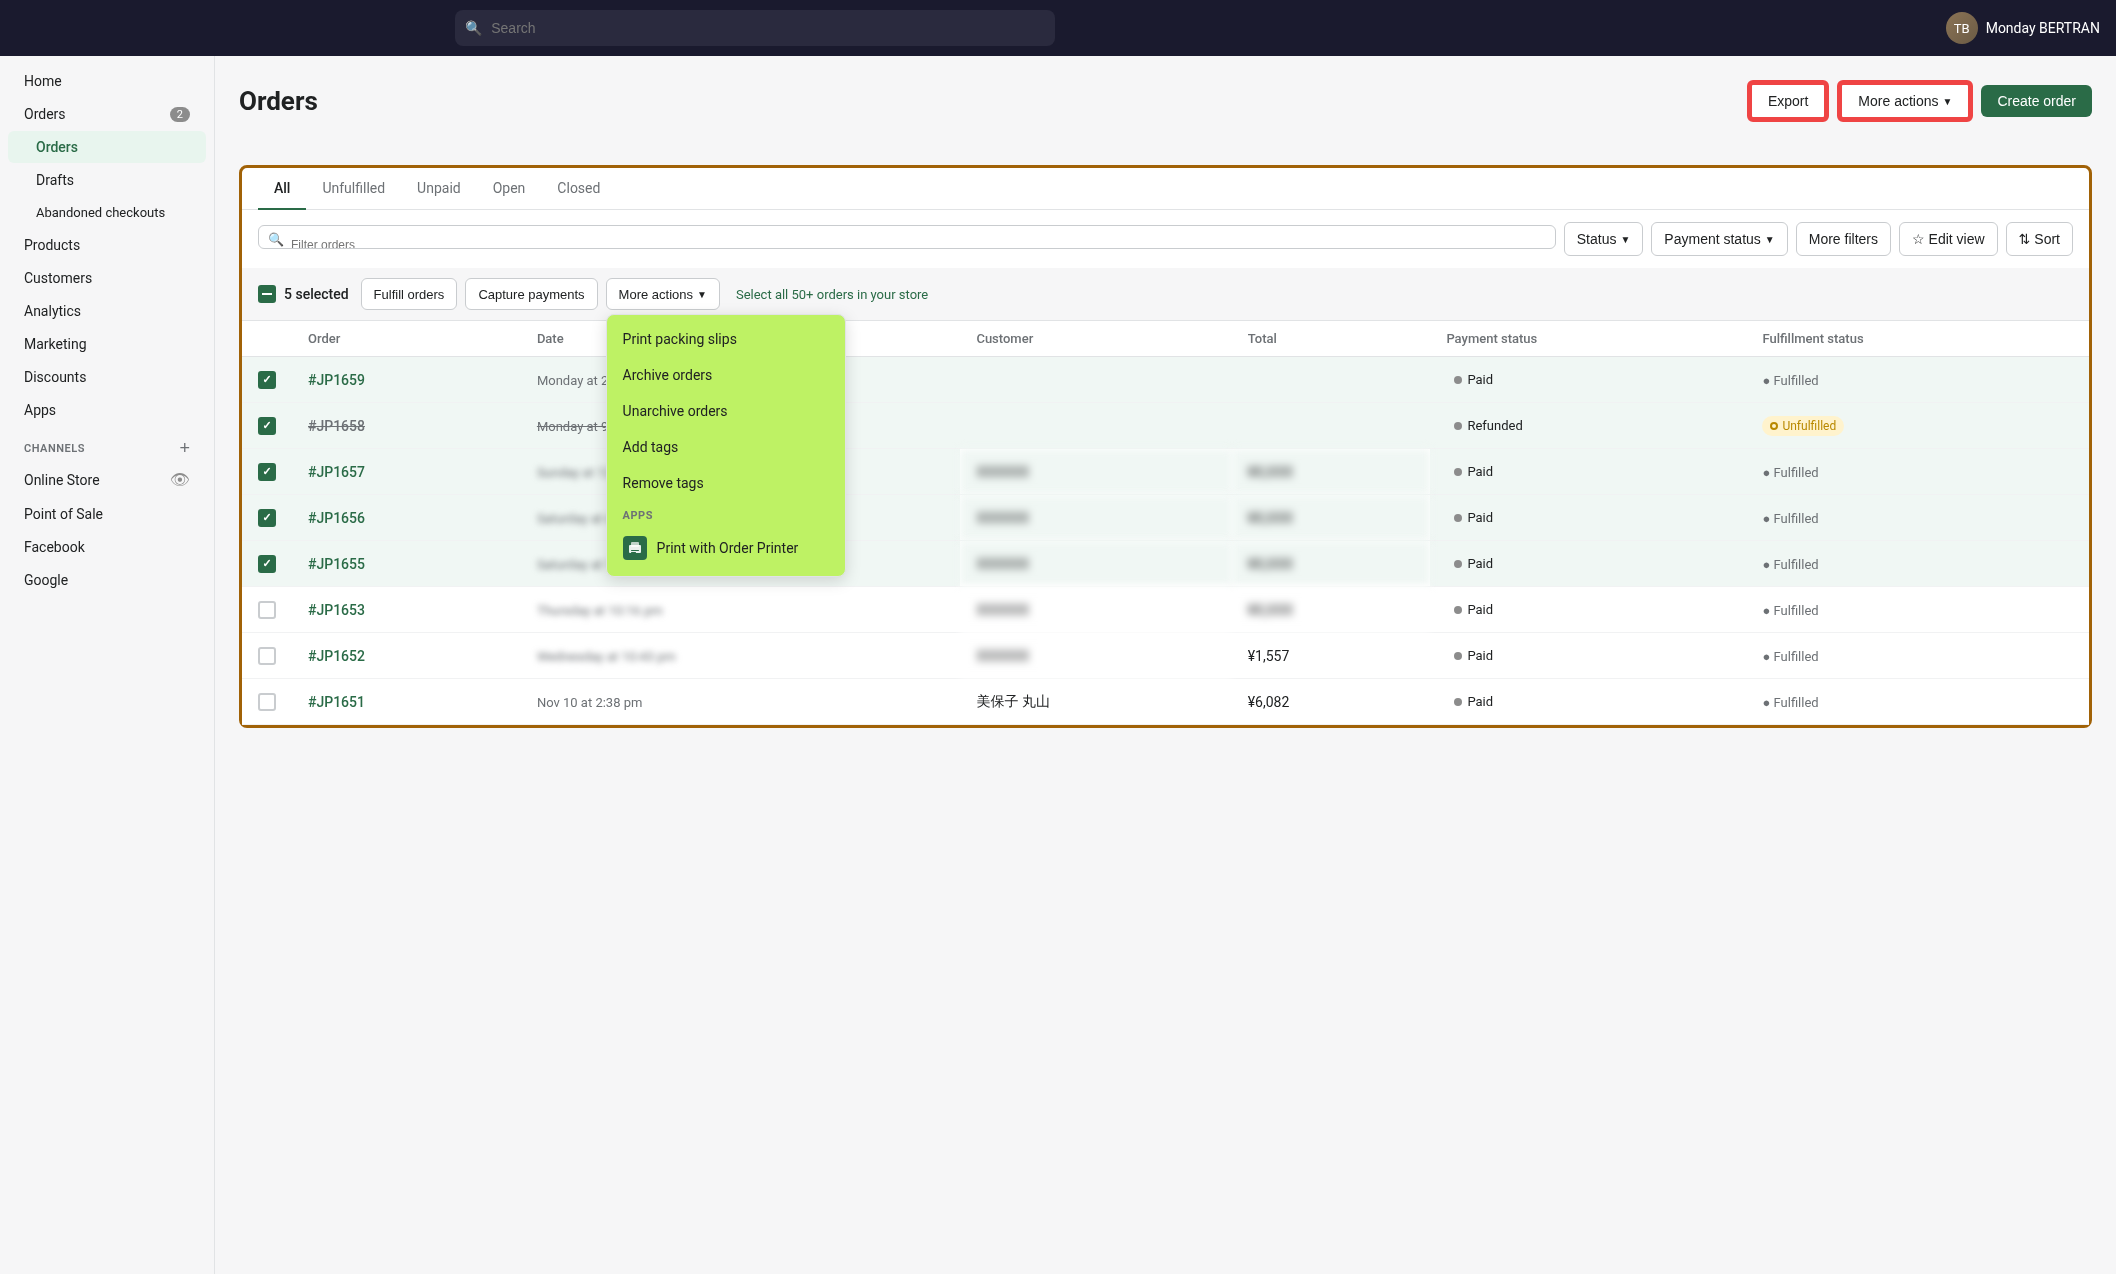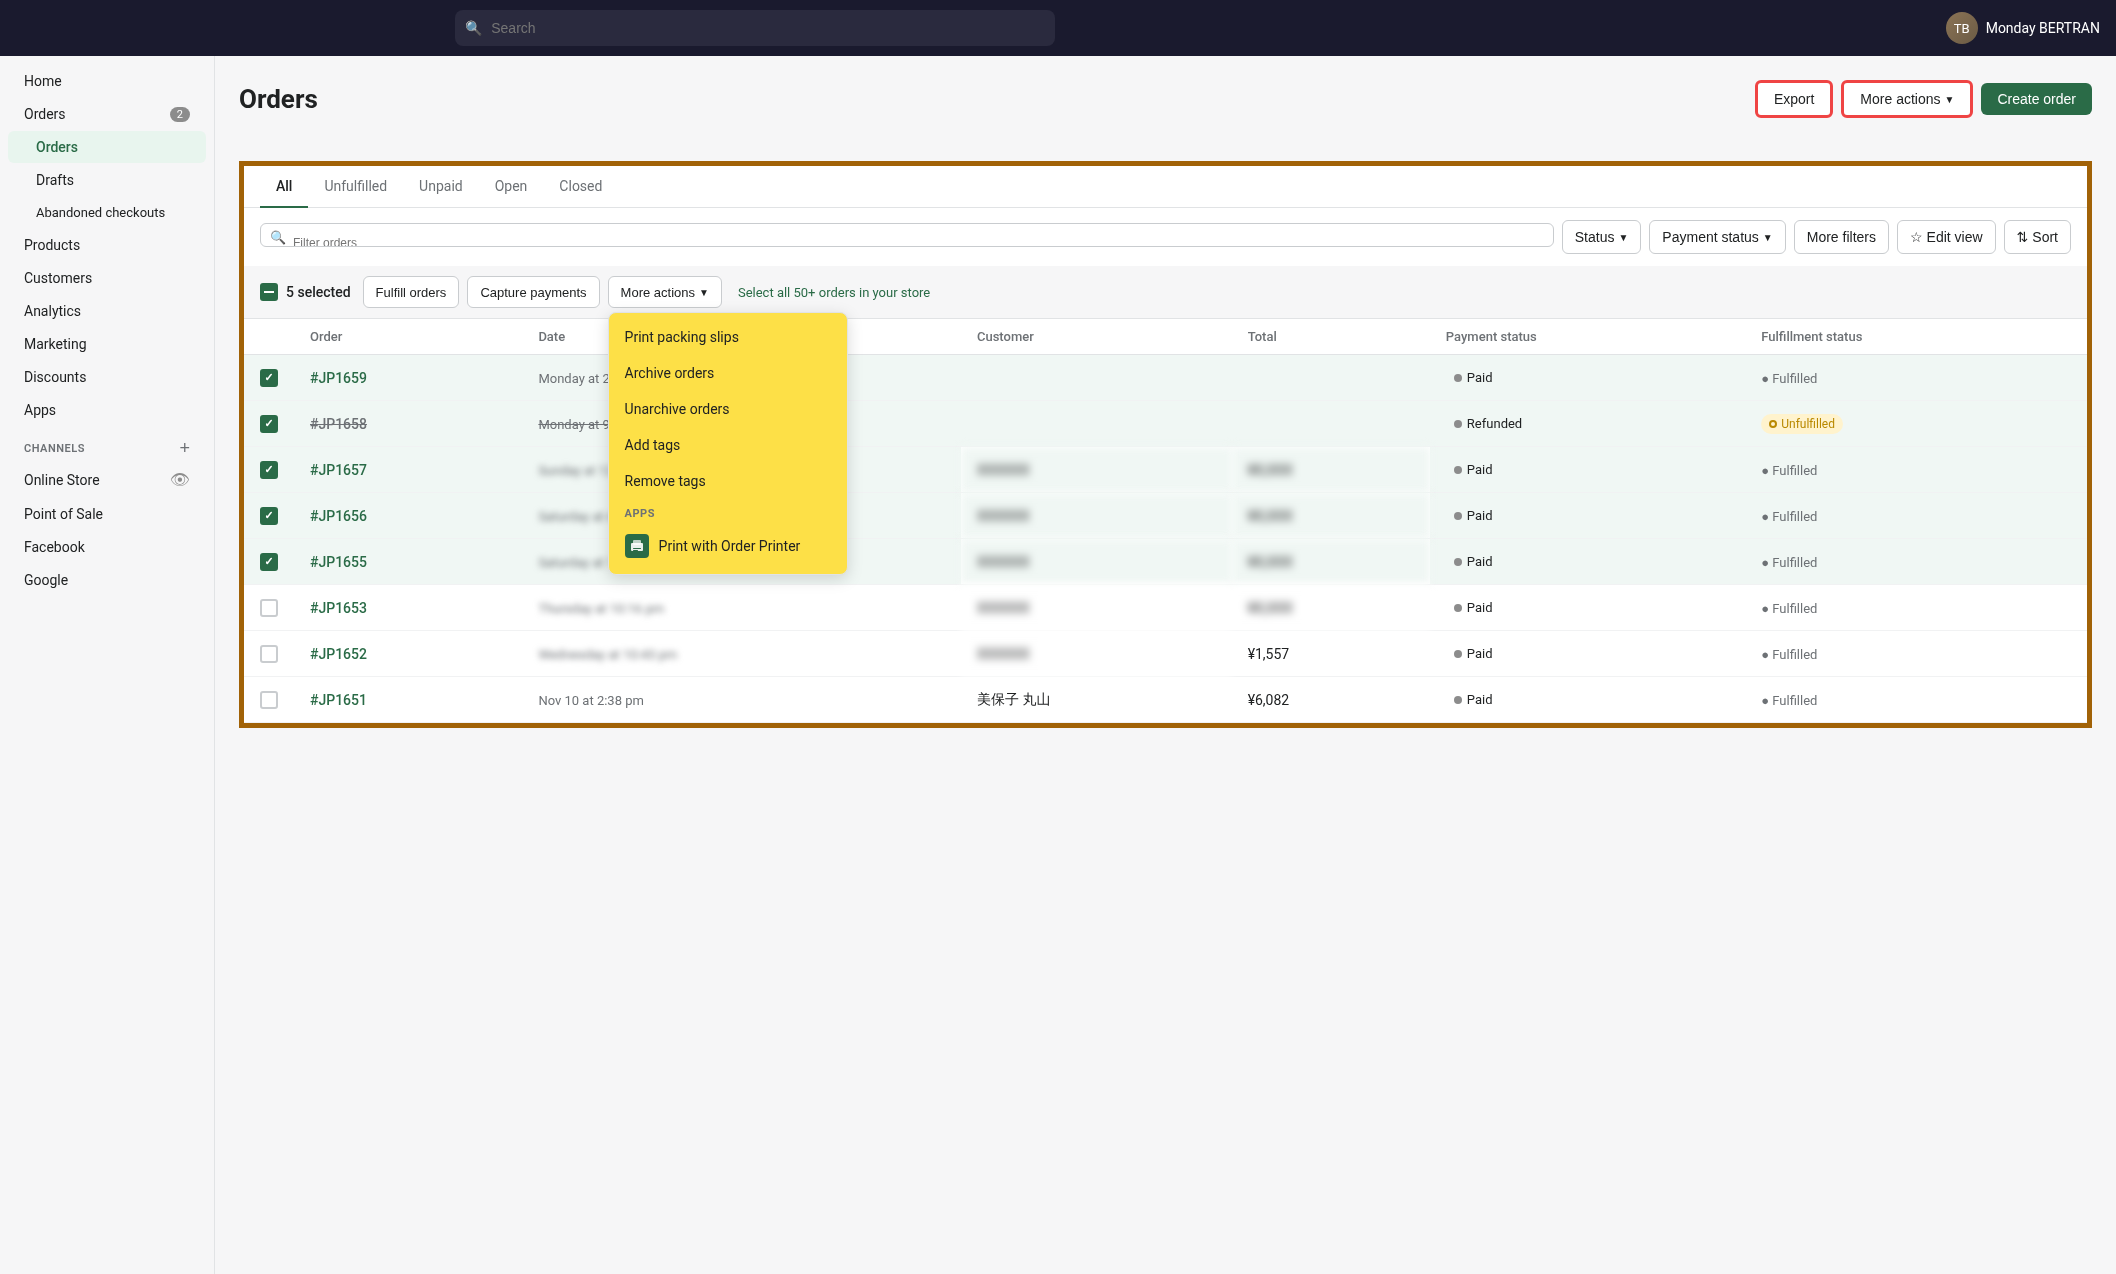--- a/index.html
+++ b/index.html
@@ -136,21 +136,21 @@
       font-weight: 700;
       color: #202223;
     }
     .header-actions {
       display: flex;
       gap: 8px;
       align-items: center;
     }
     .btn-secondary {
       background: white;
-      border: 3px solid #ef4444;
+      border: 5px solid #ef4444;
       border-radius: 6px;
       padding: 8px 16px;
       font-size: 14px;
       cursor: pointer;
       color: #202223;
       display: flex;
       align-items: center;
       gap: 4px;
     }
     .btn-primary {
@@ -160,22 +160,22 @@
       padding: 8px 16px;
       font-size: 14px;
       cursor: pointer;
       color: white;
       font-weight: 500;
     }
 
     
     .card {
       background: white;
-      border-radius: 0;
-      border: 5px solid #a16207;
+      border-radius: 8px;
+      border: 3px solid #a16207;
       overflow: visible;
       margin-top: 43px;
     }
 
     
     .tabs {
       display: flex;
       border-bottom: 1px solid #e1e3e5;
       padding: 0 16px;
     }
@@ -292,21 +292,21 @@
       text-decoration: none;
       margin-left: 8px;
     }
 
     
     .dropdown-menu {
       position: absolute;
       top: 100%;
       left: 0;
       right: 12px;
-      background: #fde047;
+      background: #bef264;
       border: 1px solid #e1e3e5;
       border-radius: 8px;
       box-shadow: 0 4px 16px rgba(0,0,0,0.15);
       z-index: 100;
       min-width: 220px;
       padding: 6px 0;
     }
     .dropdown-wrap {
       position: relative;
     }

